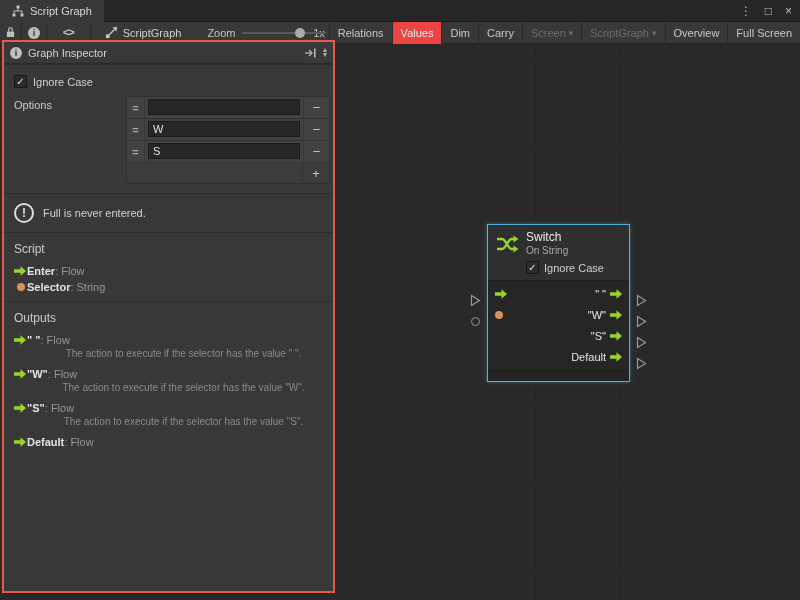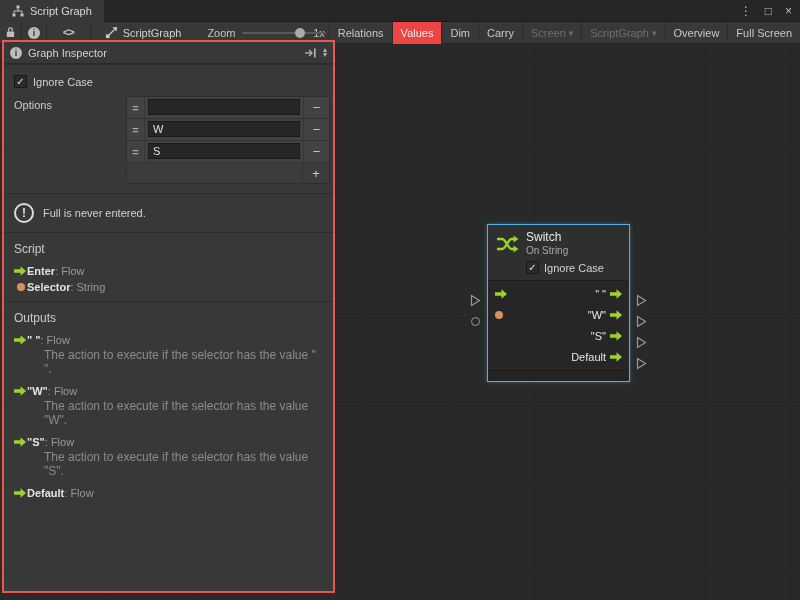--- a/index.html
+++ b/index.html
@@ -152,21 +152,21 @@
   .warn-icon {
     flex:0 0 20px; width:20px; height:20px; border-radius:50%;
     border:2px solid #dcdcdc; color:#dcdcdc; font-weight:bold; font-size:12px;
     display:flex; align-items:center; justify-content:center;
   }
   .io-section { padding:9px 10px 6px 10px; }
   .io-head { font-size:12px; color:#cccccc; margin-bottom:7px; }
   .io-row { display:flex; align-items:center; padding:2px 0; }
   .io-name { color:#e3e3e3; font-weight:bold; }
   .io-type { color:#989898; }
-  .io-desc { margin:0 0 7px 30px; color:#8b8b8b; font-size:12px; min-height:4px; }
+  .io-desc { margin:0 0 7px 30px; color:#8b8b8b; font-size:10px; min-height:4px;text-align:center; }
 </style>
 </head>
 <body>
 
 <div class="titlebar">
   <div class="tab">
     <span>
       <svg width="12" height="12" viewBox="0 0 12 12">
         <rect x="4.5" y="0.5" width="3" height="3" fill="#c0c0c0"></rect>
         <rect x="0.5" y="8.5" width="3" height="3" fill="#c0c0c0"></rect>

